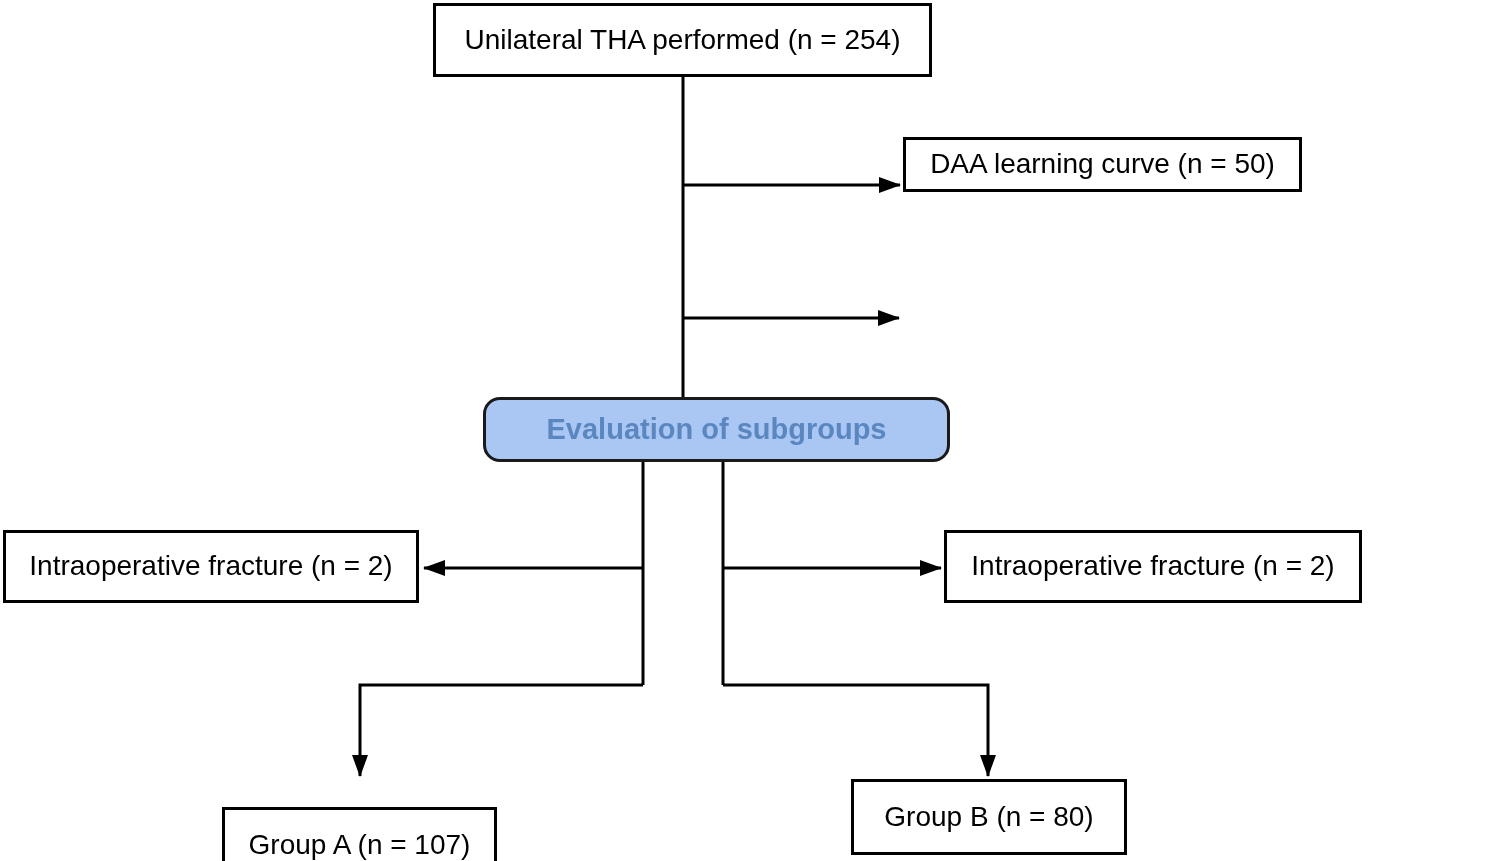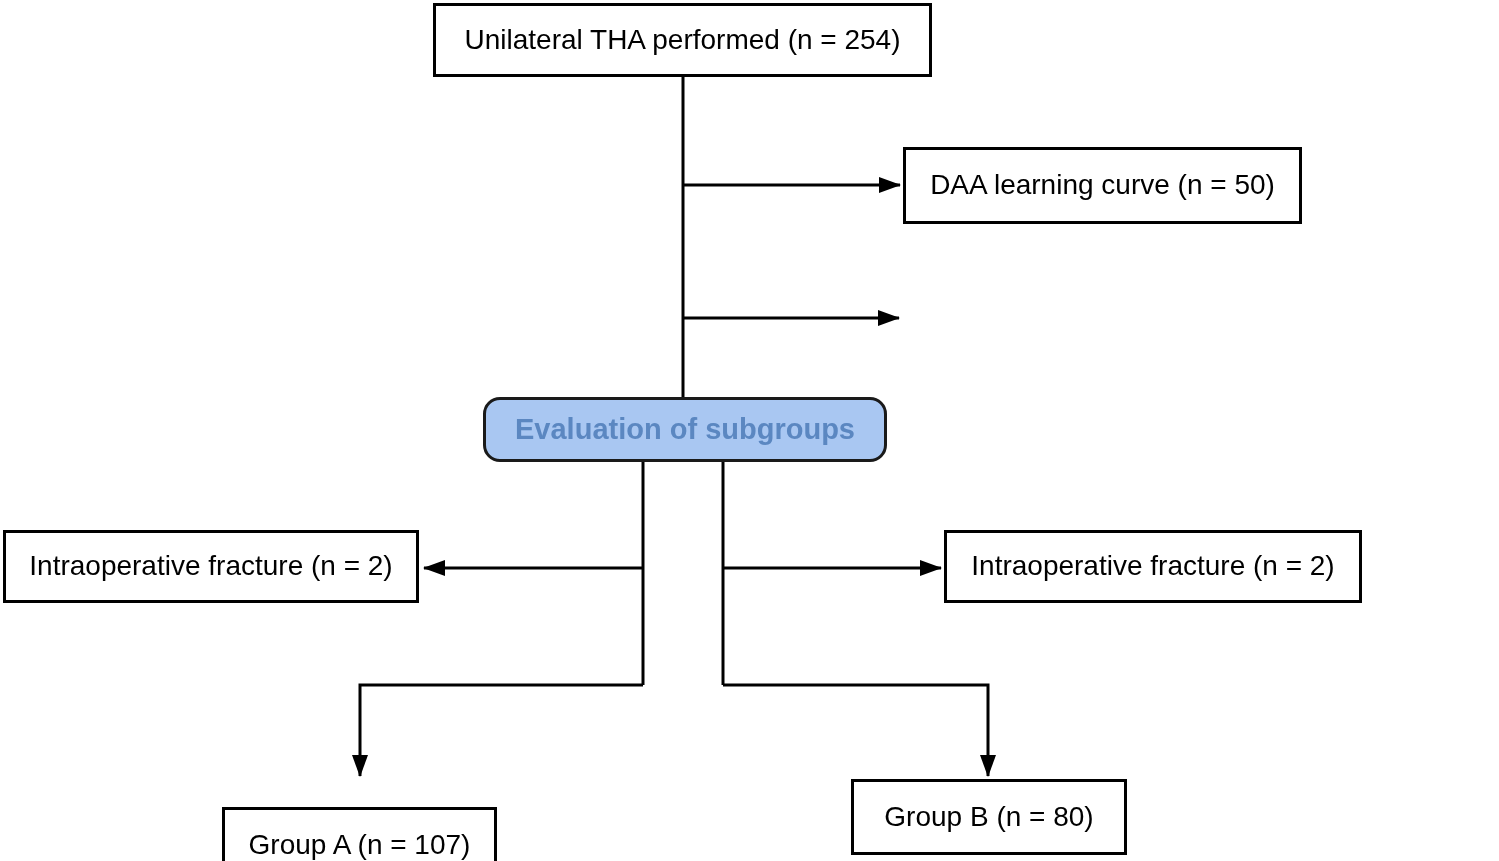--- a/index.html
+++ b/index.html
@@ -35,23 +35,23 @@
   .box.highlight {
     background: var(--highlight-fill, #a9c7f2);
     color: var(--highlight-text, #5b87c1);
     border-color: var(--highlight-border, #1a1a1a);
     border-width: 3px;
     border-radius: 17px;
     font-weight: bold;
     font-size: 29px;
   }
   .b-total       { left: 433px; top: 3px;   width: 499px; height: 74px; }
-  .b-daa         { left: 903px; top: 147px; width: 399px; height: 77px; }
+  .b-daa         { left: 903px; top: 137px; width: 399px; height: 55px; }
   .b-blood       { left: 902px; top: 278px; width: 591px; height: 74px; }
-  .b-eval        { left: 483px; top: 397px; width: 404px; height: 65px; }
+  .b-eval        { left: 483px; top: 397px; width: 467px; height: 65px; }
   .b-frac-left   { left: 3px;   top: 530px; width: 416px; height: 73px; }
   .b-frac-right  { left: 944px; top: 530px; width: 418px; height: 73px; }
   .b-group-a     { left: 222px; top: 807px; width: 275px; height: 76px; }
   .b-group-b     { left: 851px; top: 779px; width: 276px; height: 76px; }
 </style>
 </head>
 <body>
 
 <div class="canvas">
 

